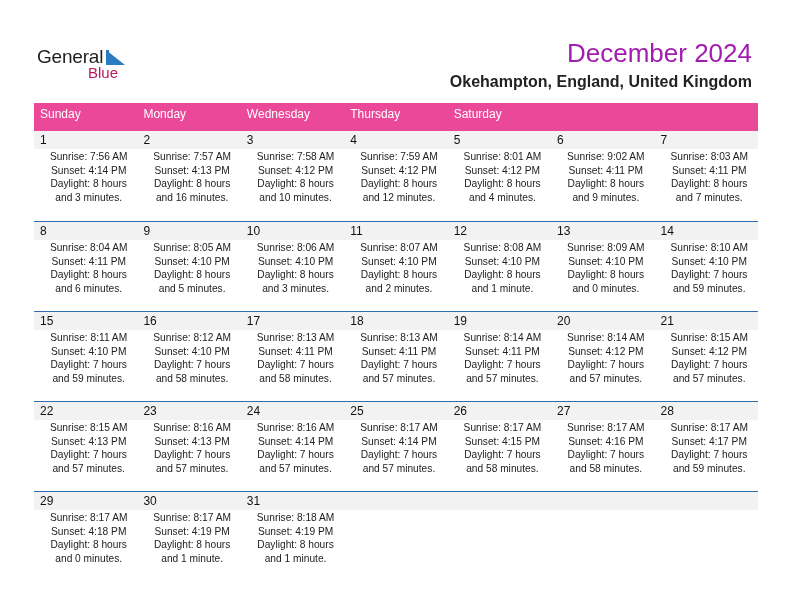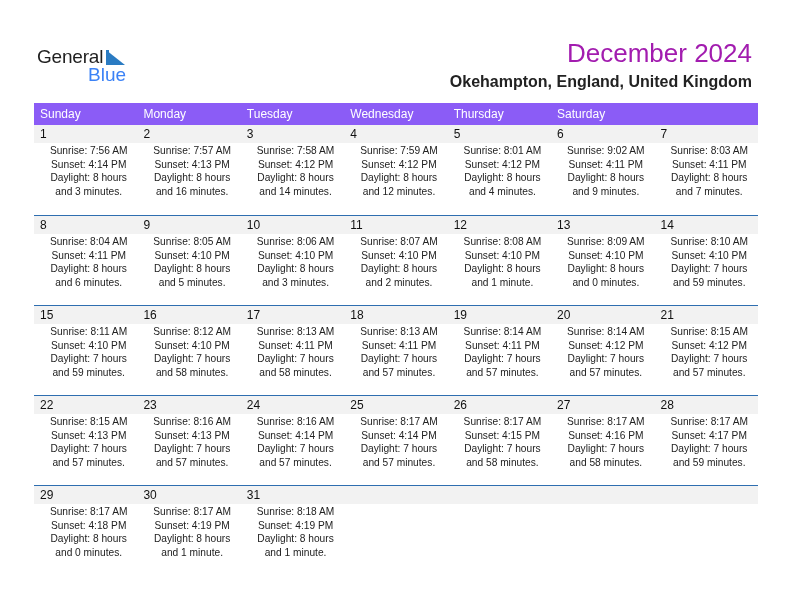--- a/index.html
+++ b/index.html
@@ -1,27 +1,27 @@
 <!DOCTYPE html>
 <html><head>
 <meta charset="utf-8">
 <style>
   html, body { margin: 0; padding: 0; }
   body { width: 792px; height: 612px; background: #ffffff; position: relative; overflow: hidden;
          font-family: "Liberation Sans", "DejaVu Sans", sans-serif; color: #222; }
   .logo { position: absolute; left: 37px; top: 46px; width: 100px; height: 40px; }
   .logo .general { position: absolute; left: 0; top: 0; font-size: 19px; color: #1f1f1f; letter-spacing: -0.2px; }
-  .logo .blue { position: absolute; left: 51px; top: 18px; font-size: 19px; color: #3b82f6; }
+  .logo .blue { position: absolute; left: 51px; top: 18px; font-size: 15px; color: #be185d; }
   .logo .tri { position: absolute; left: 69px; top: 4px; width: 0; height: 0;
                border-left: 19px solid #2a7bc2; border-top: 15px solid transparent; }
   .logo .tri-bar { position: absolute; left: 69px; top: 4px; width: 3px; height: 15px; background: #2a7bc2; }
   .title { position: absolute; right: 40px; top: 38px; font-size: 26px; color: #a21caf; }
   .subtitle { position: absolute; right: 40px; top: 73px; font-size: 16px; color: #222; font-weight: bold; }
   .cal { position: absolute; left: 34px; top: 103px; width: 724px; }
-  .head-row { display: flex; height: 22px; background: #8b5cf6; }
+  .head-row { display: flex; height: 28px; background: #ec4899; }
   .head-cell { width: 103.43px; color: #ffffff; font-size: 12px; line-height: 22px; padding-left: 6px; box-sizing: border-box; }
   .week { display: flex; height: 90px; border-top: 1px solid #2e6eb0; box-sizing: border-box; }
   .week.first { border-top: none; }
   .cell { width: 103.43px; box-sizing: border-box; }
   .date { background: #f2f2f2; height: 18px; line-height: 19px; font-size: 12px; padding-left: 6px; color: #111; }
   .info { padding-left: 6px; padding-top: 1px; font-size: 10.2px; line-height: 13.5px; color: #222; white-space: nowrap; text-align: center; }
   .info div { height: 13.5px; }
   .week .date-empty { background: #f2f2f2; height: 18px; }
 </style>
 </head>
@@ -34,21 +34,20 @@
   <span class="blue">Blue</span>
 </div>
 
 <div class="title">December 2024</div>
 <div class="subtitle">Okehampton, England, United Kingdom</div>
 
 <div class="cal">
   <div class="head-row" id="head-row">
       <div class="head-cell">Sunday</div>
       <div class="head-cell">Monday</div>
-      <div class="head-cell">Tuesday</div>
       <div class="head-cell">Wednesday</div>
       <div class="head-cell">Thursday</div>
       <div class="head-cell">Saturday</div>
     </div>
   <div id="weeks">
       <div class="week first">
         <div class="cell">
           <div class="date">1</div>
           <div class="info">
             <div>Sunrise: 7:56 AM</div>
@@ -65,21 +64,21 @@
             <div>Daylight: 8 hours</div>
             <div>and 16 minutes.</div>
           </div>
         </div>
         <div class="cell">
           <div class="date">3</div>
           <div class="info">
             <div>Sunrise: 7:58 AM</div>
             <div>Sunset: 4:12 PM</div>
             <div>Daylight: 8 hours</div>
-            <div>and 14 minutes.</div>
+            <div>and 10 minutes.</div>
           </div>
         </div>
         <div class="cell">
           <div class="date">4</div>
           <div class="info">
             <div>Sunrise: 7:59 AM</div>
             <div>Sunset: 4:12 PM</div>
             <div>Daylight: 8 hours</div>
             <div>and 12 minutes.</div>
           </div>

